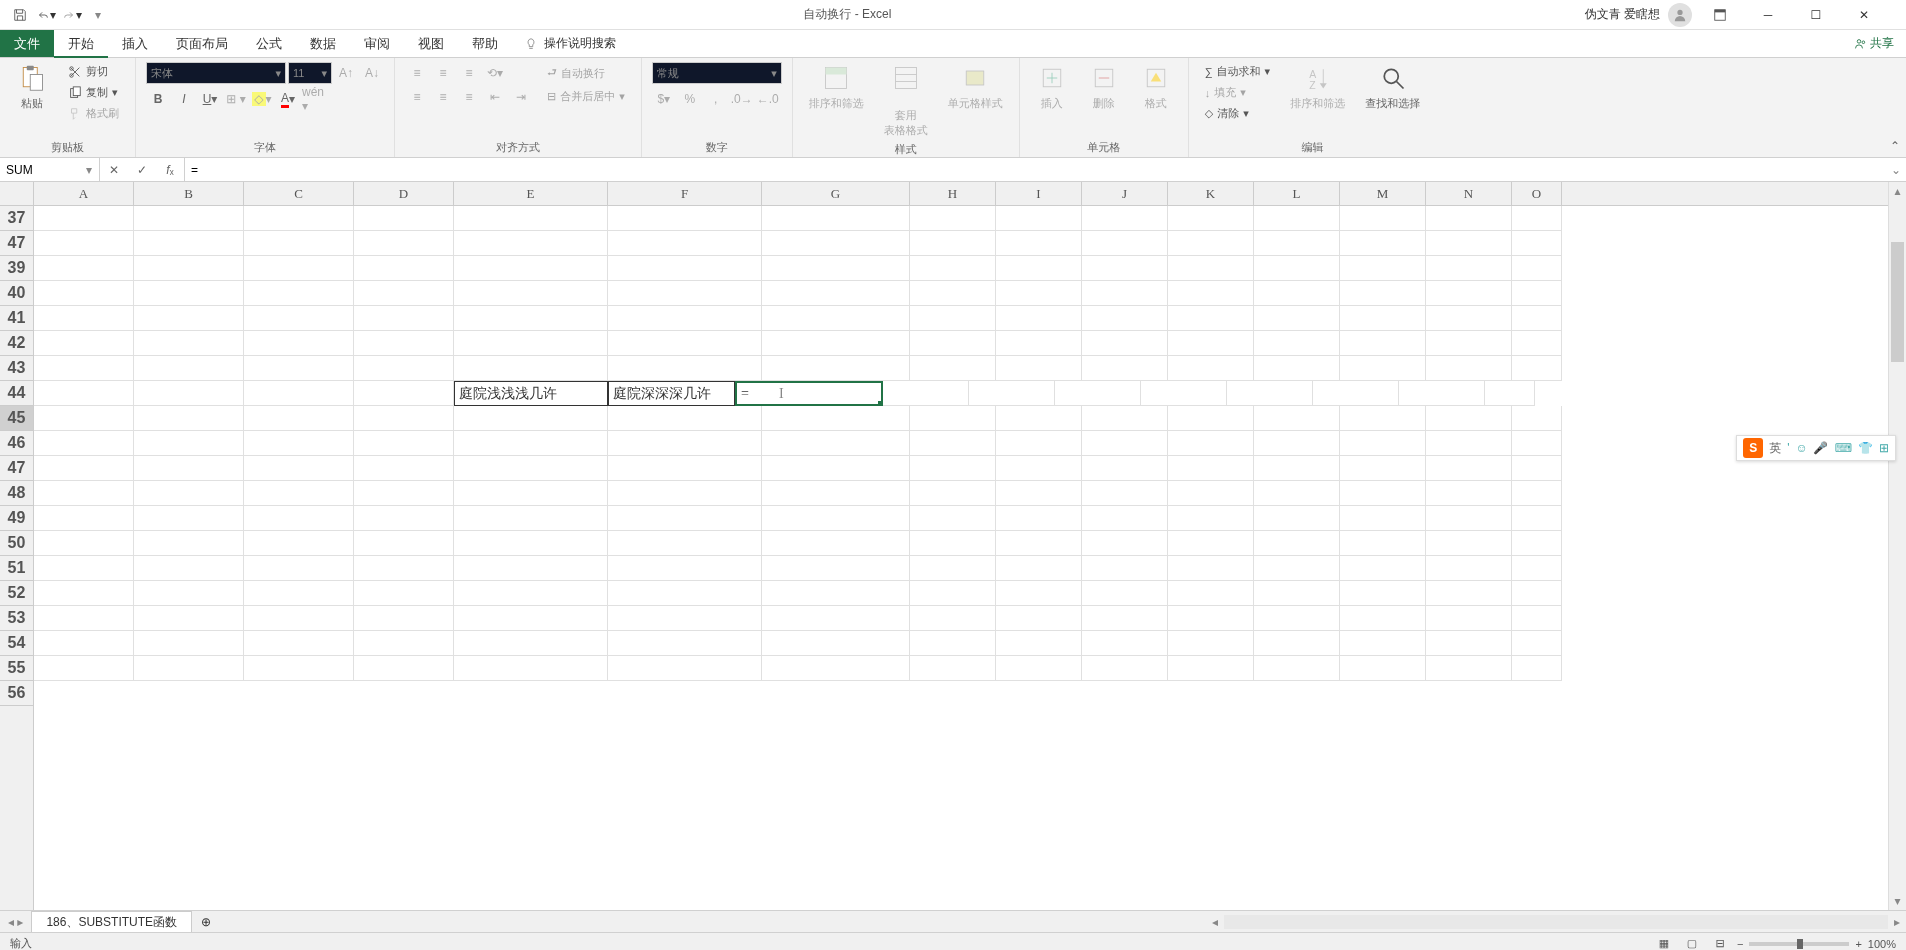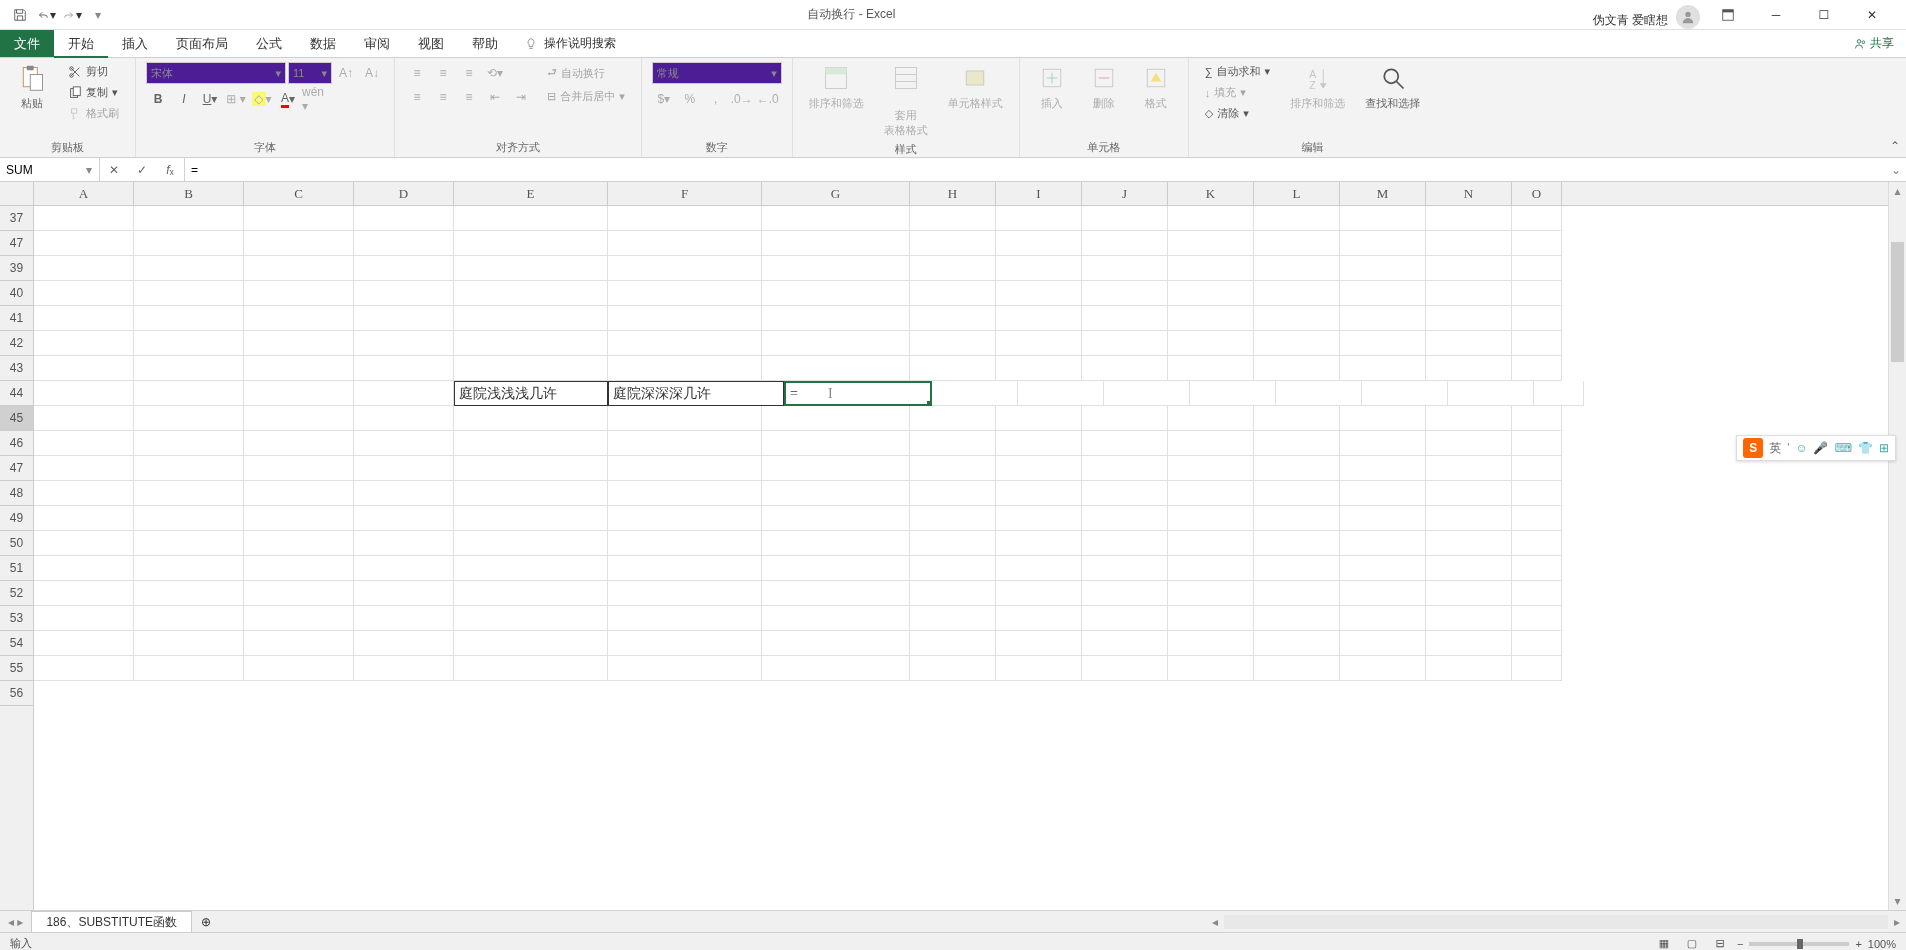--- a/index.html
+++ b/index.html
@@ -3,21 +3,21 @@
 <meta charset="utf-8">
 <style>
 * { margin: 0; padding: 0; box-sizing: border-box; font-family: "Microsoft YaHei", Arial, sans-serif; }
 body { background: #fff; overflow: hidden; width: 1906px; height: 950px; font-size: 12px; color: #333; }
 
 
 .title-bar { height: 30px; background: #fff; display: flex; align-items: center; border-bottom: 1px solid #e0e0e0; }
 .qat { display: flex; align-items: center; padding-left: 8px; gap: 2px; }
 .qat-btn { width: 24px; height: 24px; display: flex; align-items: center; justify-content: center; cursor: pointer; }
 .title-center { flex: 1; text-align: center; font-size: 12px; color: #555; }
-.title-right { display: flex; align-items: flex-end; gap: 8px; padding-right: 14px; }
+.title-right { display: flex; align-items: center; gap: 8px; padding-right: 22px; }
 .win-btn { width: 40px; height: 28px; display: flex; align-items: center; justify-content: center; cursor: pointer; }
 .avatar { width: 24px; height: 24px; border-radius: 50%; background: #e0e0e0; display: flex; align-items: center; justify-content: center; }
 
 
 .ribbon-tabs { height: 28px; background: #fff; display: flex; align-items: stretch; border-bottom: 1px solid #d0d0d0; }
 .tab { padding: 0 14px; display: flex; align-items: center; font-size: 13px; cursor: pointer; position: relative; color: #333; }
 .tab.file { background: #217346; color: #fff; }
 .tab.active { background: #fff; }
 .tab.active::after { content: ''; position: absolute; left: 0; right: 0; bottom: -1px; height: 2px; background: #217346; }
 .tab-tell { display: flex; align-items: center; gap: 6px; padding: 0 12px; }
@@ -31,21 +31,21 @@
 
 .big-btn { display: flex; flex-direction: column; align-items: center; justify-content: center; gap: 4px; padding: 2px 6px; cursor: pointer; font-size: 11px; color: #666; min-width: 44px; }
 .big-btn svg { width: 28px; height: 28px; }
 .big-btn.disabled { opacity: 0.5; }
 
 .small-col { display: flex; flex-direction: column; gap: 2px; }
 .small-btn { display: flex; align-items: center; gap: 4px; padding: 2px 6px; cursor: pointer; font-size: 11px; white-space: nowrap; color: #555; }
 .small-btn.disabled { opacity: 0.5; }
 
 .combo { height: 22px; border: 1px solid #ccc; background: #fff; display: flex; align-items: center; padding: 0 4px; font-size: 11px; color: #888; }
-.combo.disabled { background: #4c1d95; }
+.combo.disabled { background: #0f172a; }
 
 .icon-row { display: flex; gap: 2px; }
 .ico-btn { width: 24px; height: 22px; display: flex; align-items: center; justify-content: center; cursor: pointer; color: #666; }
 .ico-btn.disabled { opacity: 0.5; }
 
 .collapse-btn { position: absolute; right: 6px; bottom: 4px; cursor: pointer; color: #666; }
 
 
 .formula-bar { height: 24px; background: #fff; border-bottom: 1px solid #d0d0d0; display: flex; align-items: stretch; }
 .name-box { width: 100px; border-right: 1px solid #d0d0d0; display: flex; align-items: center; padding: 0 6px; font-size: 12px; }
@@ -55,21 +55,21 @@
 .fb-input { flex: 1; display: flex; align-items: center; padding: 0 6px; }
 .fb-input input { border: none; outline: none; width: 100%; font-size: 12px; }
 .fb-expand { width: 20px; display: flex; align-items: center; justify-content: center; cursor: pointer; color: #888; }
 
 
 .grid-area { position: relative; height: 728px; overflow: hidden; }
 .corner { position: absolute; left: 0; top: 0; width: 34px; height: 24px; background: #f0f0f0; border-right: 1px solid #ccc; border-bottom: 1px solid #ccc; }
 .col-headers { position: absolute; left: 34px; top: 0; right: 18px; height: 24px; display: flex; background: #f0f0f0; border-bottom: 1px solid #ccc; }
 .ch { border-right: 1px solid #ccc; display: flex; align-items: center; justify-content: center; font-size: 13px; color: #555; font-family: "Times New Roman", serif; }
 .row-headers { position: absolute; left: 0; top: 24px; width: 34px; bottom: 0; background: #f0f0f0; border-right: 1px solid #ccc; }
-.rh { height: 25px; border-bottom: 1px solid #ccc; display: flex; align-items: center; justify-content: center; font-size: 12px; color: #555; }
+.rh { height: 25px; border-bottom: 1px solid #ccc; display: flex; align-items: center; justify-content: center; font-size: 16px; color: #555; font-weight: bold; }
 .rh.active { background: #d0d0d0; }
 
 .cells { position: absolute; left: 34px; top: 24px; right: 18px; bottom: 0; }
 .cell-row { display: flex; height: 25px; }
 .cell { border-right: 1px solid #e0e0e0; border-bottom: 1px solid #e0e0e0; display: flex; align-items: center; padding: 0 4px; font-size: 14px; overflow: hidden; font-family: SimSun, serif; }
 .cell.header-cell { background: #ffff00; border: 1px solid #333; justify-content: center; font-weight: normal; }
 .cell.data-cell { border: 1px solid #333; }
 .cell.editing { border: 2px solid #217346; background: #fff; position: relative; }
 .cell.editing::after { content: ''; position: absolute; right: -3px; bottom: -3px; width: 6px; height: 6px; background: #217346; }
 
@@ -538,21 +538,21 @@
         <div class="cell cw-M" style="width: 86px;"></div>
         <div class="cell cw-N" style="width: 86px;"></div>
         <div class="cell cw-O" style="width: 50px;"></div>
       </div>
       <div class="cell-row">
         <div class="cell cw-A" style="width: 100px;"></div>
         <div class="cell cw-B" style="width: 110px;"></div>
         <div class="cell cw-C" style="width: 110px;"></div>
         <div class="cell cw-D" style="width: 100px;"></div>
         <div class="cell cw-E data-cell" style="width: 154px;">庭院浅浅浅几许</div>
-        <div class="cell cw-F data-cell" style="width: 176px; font-family: Liberation Serif, serif;">庭院深深深几许</div>
+        <div class="cell cw-F data-cell" style="width: 127px; font-family: Liberation Serif, serif;">庭院深深深几许</div>
         <div class="cell cw-G editing" style="width: 148px;">=<span style="margin-left:30px;color:#888;font-family:serif;">I</span></div>
         <div class="cell cw-H" style="width: 86px;"></div>
         <div class="cell cw-I" style="width: 86px;"></div>
         <div class="cell cw-J" style="width: 86px;"></div>
         <div class="cell cw-K" style="width: 86px;"></div>
         <div class="cell cw-L" style="width: 86px;"></div>
         <div class="cell cw-M" style="width: 86px;"></div>
         <div class="cell cw-N" style="width: 86px;"></div>
         <div class="cell cw-O" style="width: 50px;"></div>
       </div>

